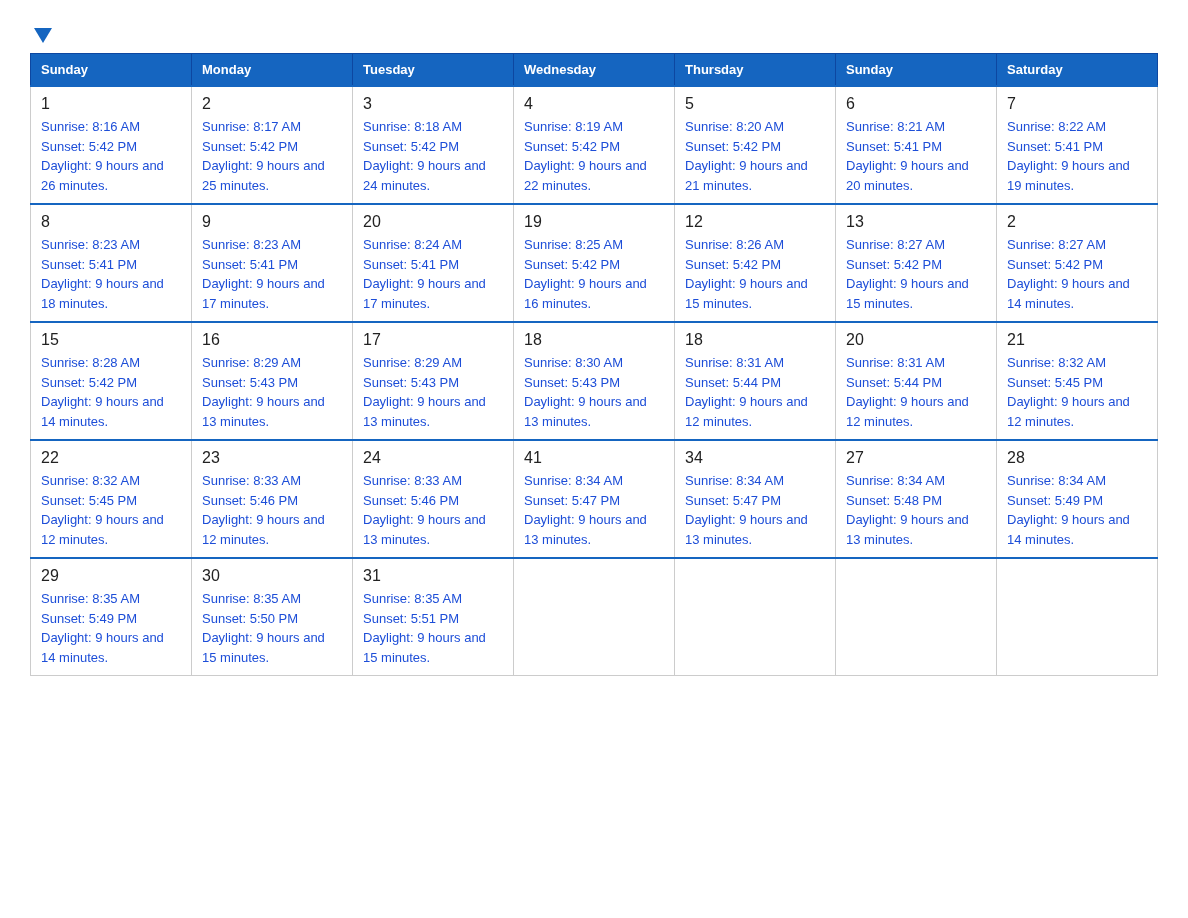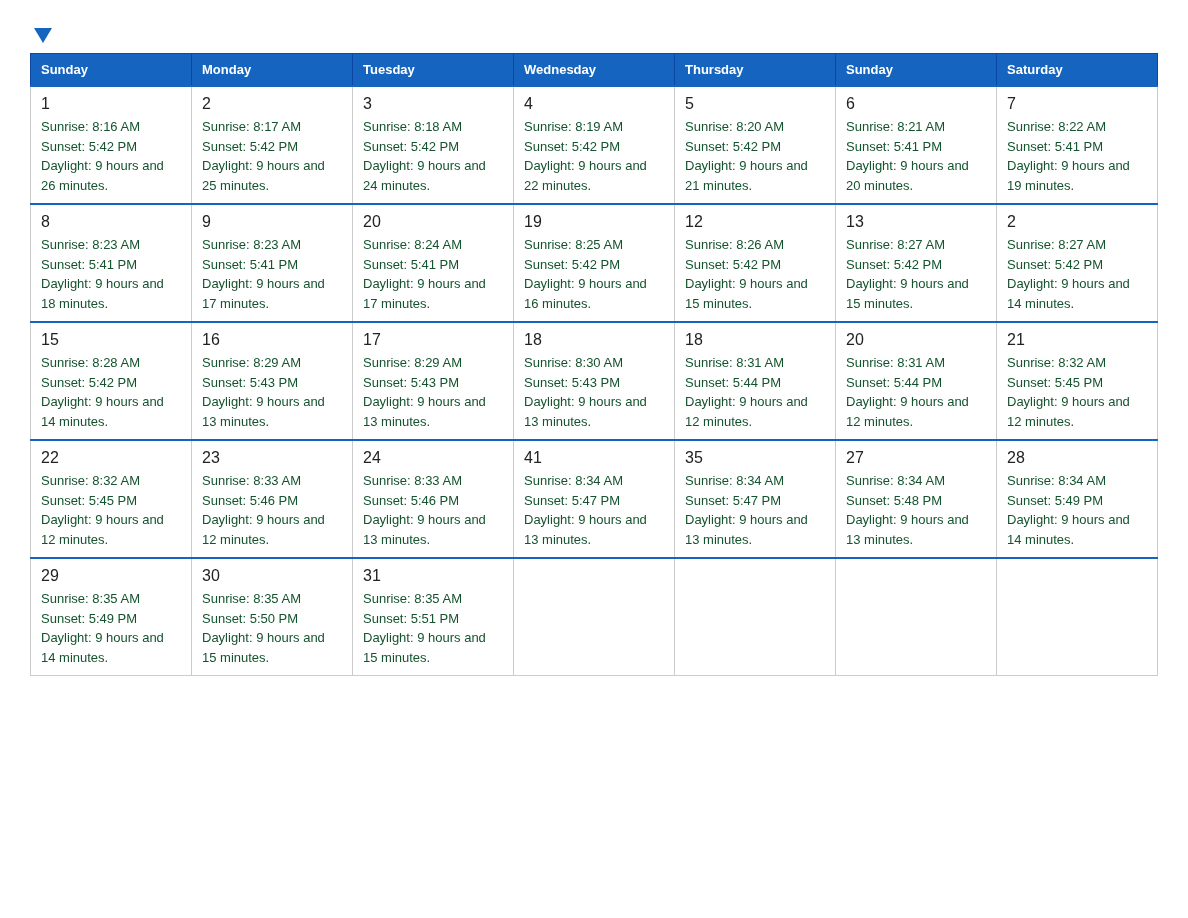--- a/index.html
+++ b/index.html
@@ -79,21 +79,21 @@
       border-top: 2px solid #1565c0;
     }
     .calendar tbody td .day-num {
       font-size: 16px;
       font-weight: normal;
       margin-bottom: 4px;
       display: block;
     }
     .calendar tbody td .day-info {
       font-size: 13px;
-      color: #14532d;
+      color: #1d4ed8;
       line-height: 1.5;
     }
     .empty-cell {
       background: #fff;
     }
   </style>
 </head>
 <body>
 
 <div class="header">
@@ -224,21 +224,21 @@
       </td>
         <td>
         <span class="day-num">24</span>
         <span class="day-info">Sunrise: 8:33 AM<br>Sunset: 5:46 PM<br>Daylight: 9 hours and 13 minutes.</span>
       </td>
         <td>
         <span class="day-num">41</span>
         <span class="day-info">Sunrise: 8:34 AM<br>Sunset: 5:47 PM<br>Daylight: 9 hours and 13 minutes.</span>
       </td>
         <td>
-        <span class="day-num">35</span>
+        <span class="day-num">34</span>
         <span class="day-info">Sunrise: 8:34 AM<br>Sunset: 5:47 PM<br>Daylight: 9 hours and 13 minutes.</span>
       </td>
         <td>
         <span class="day-num">27</span>
         <span class="day-info">Sunrise: 8:34 AM<br>Sunset: 5:48 PM<br>Daylight: 9 hours and 13 minutes.</span>
       </td>
         <td>
         <span class="day-num">28</span>
         <span class="day-info">Sunrise: 8:34 AM<br>Sunset: 5:49 PM<br>Daylight: 9 hours and 14 minutes.</span>
       </td>

